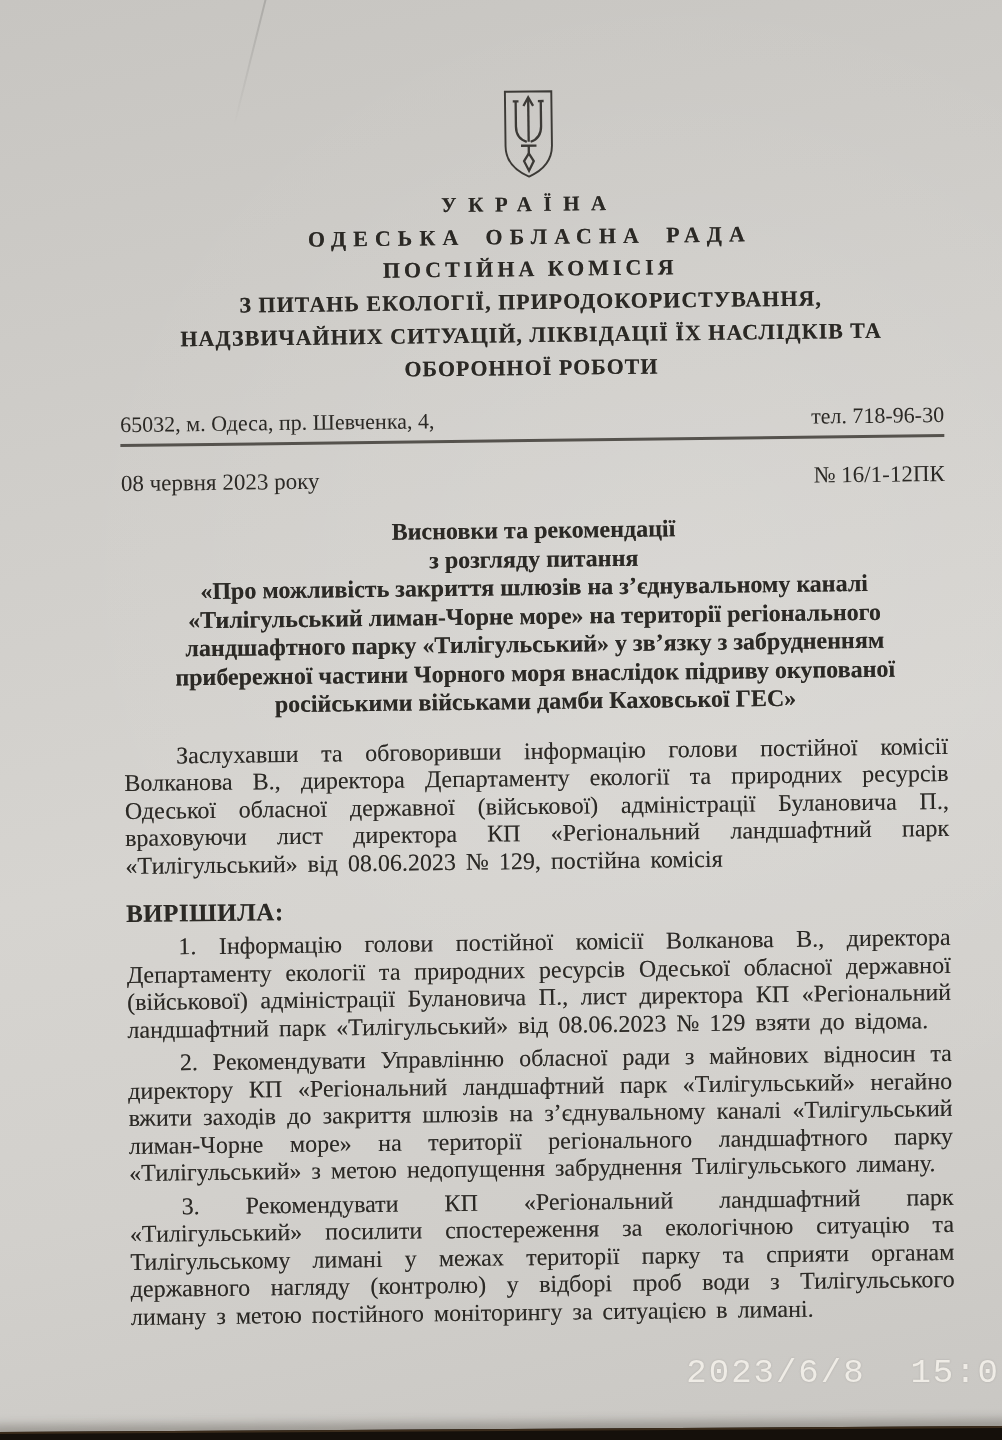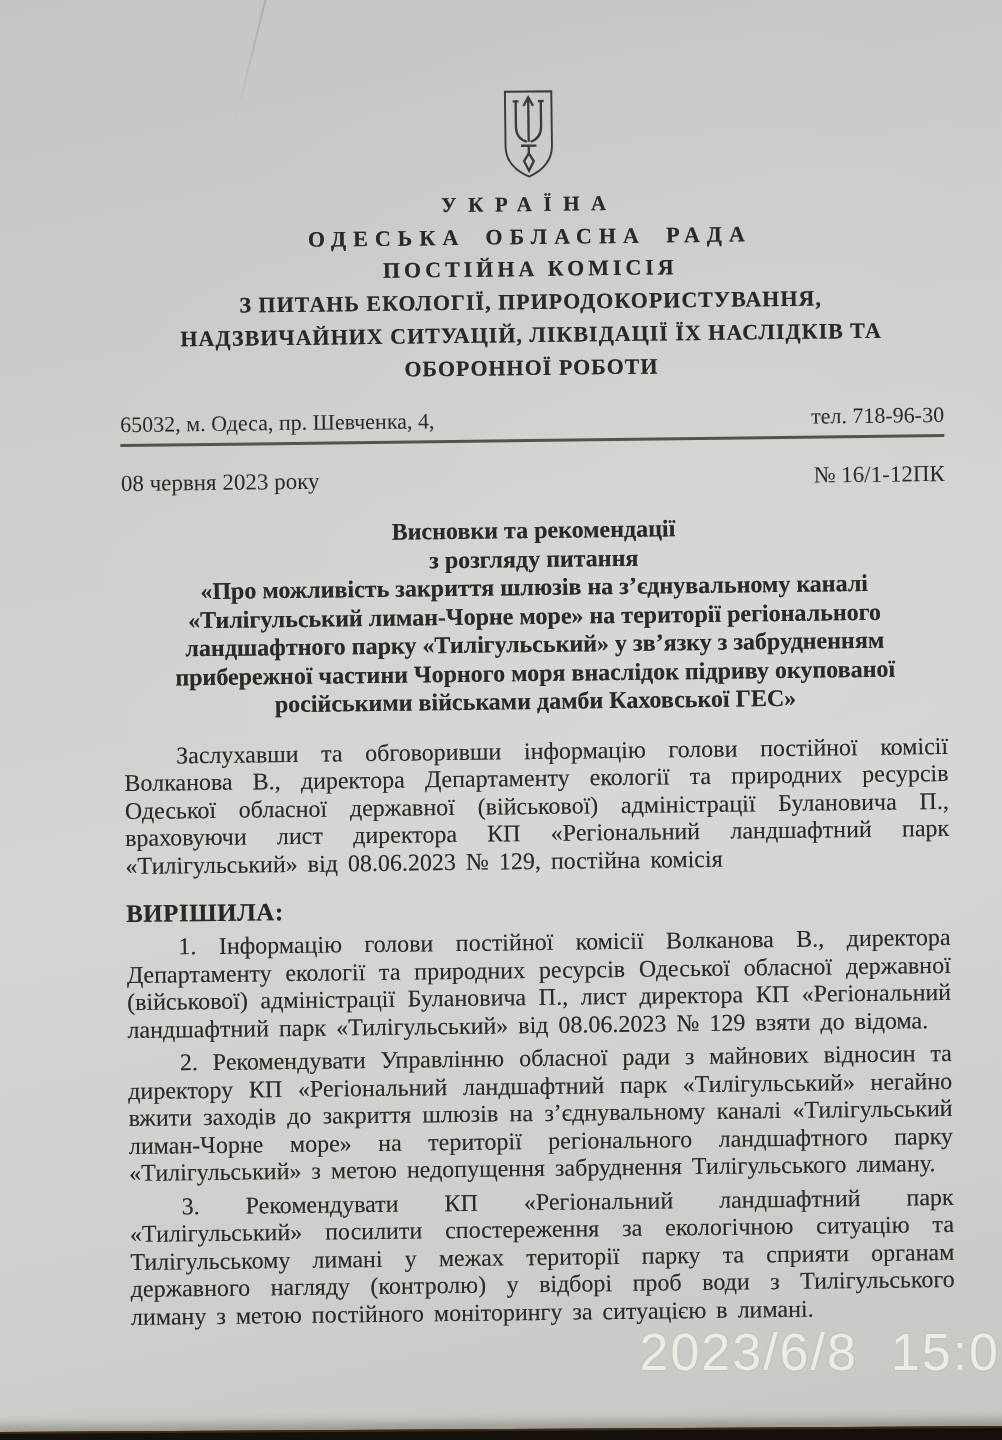--- a/index.html
+++ b/index.html
@@ -45,23 +45,23 @@
     background:linear-gradient(rgba(90,90,88,0.28),rgba(90,90,88,0));
     transform:rotate(14deg);
   }
   .table-edge{
     position:absolute;left:-8px;right:-8px;bottom:-6px;height:15px;
     background:#15100b;border-top:2px solid #3b2c1c;
     transform:rotate(-0.35deg);
     box-shadow:0 -7px 10px rgba(70,64,55,0.35);
   }
   .timestamp{
-    position:absolute;bottom:58px;right:2px;
-    font-family:Liberation Sans, sans-serif;
-    font-size:52px;color:#efece6;letter-spacing:2px;white-space:pre;
+    position:absolute;bottom:48px;right:2px;
+    font-family:Liberation Mono, monospace;
+    font-size:34px;color:#efece6;letter-spacing:2px;white-space:pre;
     text-shadow:0 0 2px rgba(130,128,122,0.4);
   }
 </style>
 </head>
 <body>
 
 <div class="photo">
 
   <div class="sheet">
 

